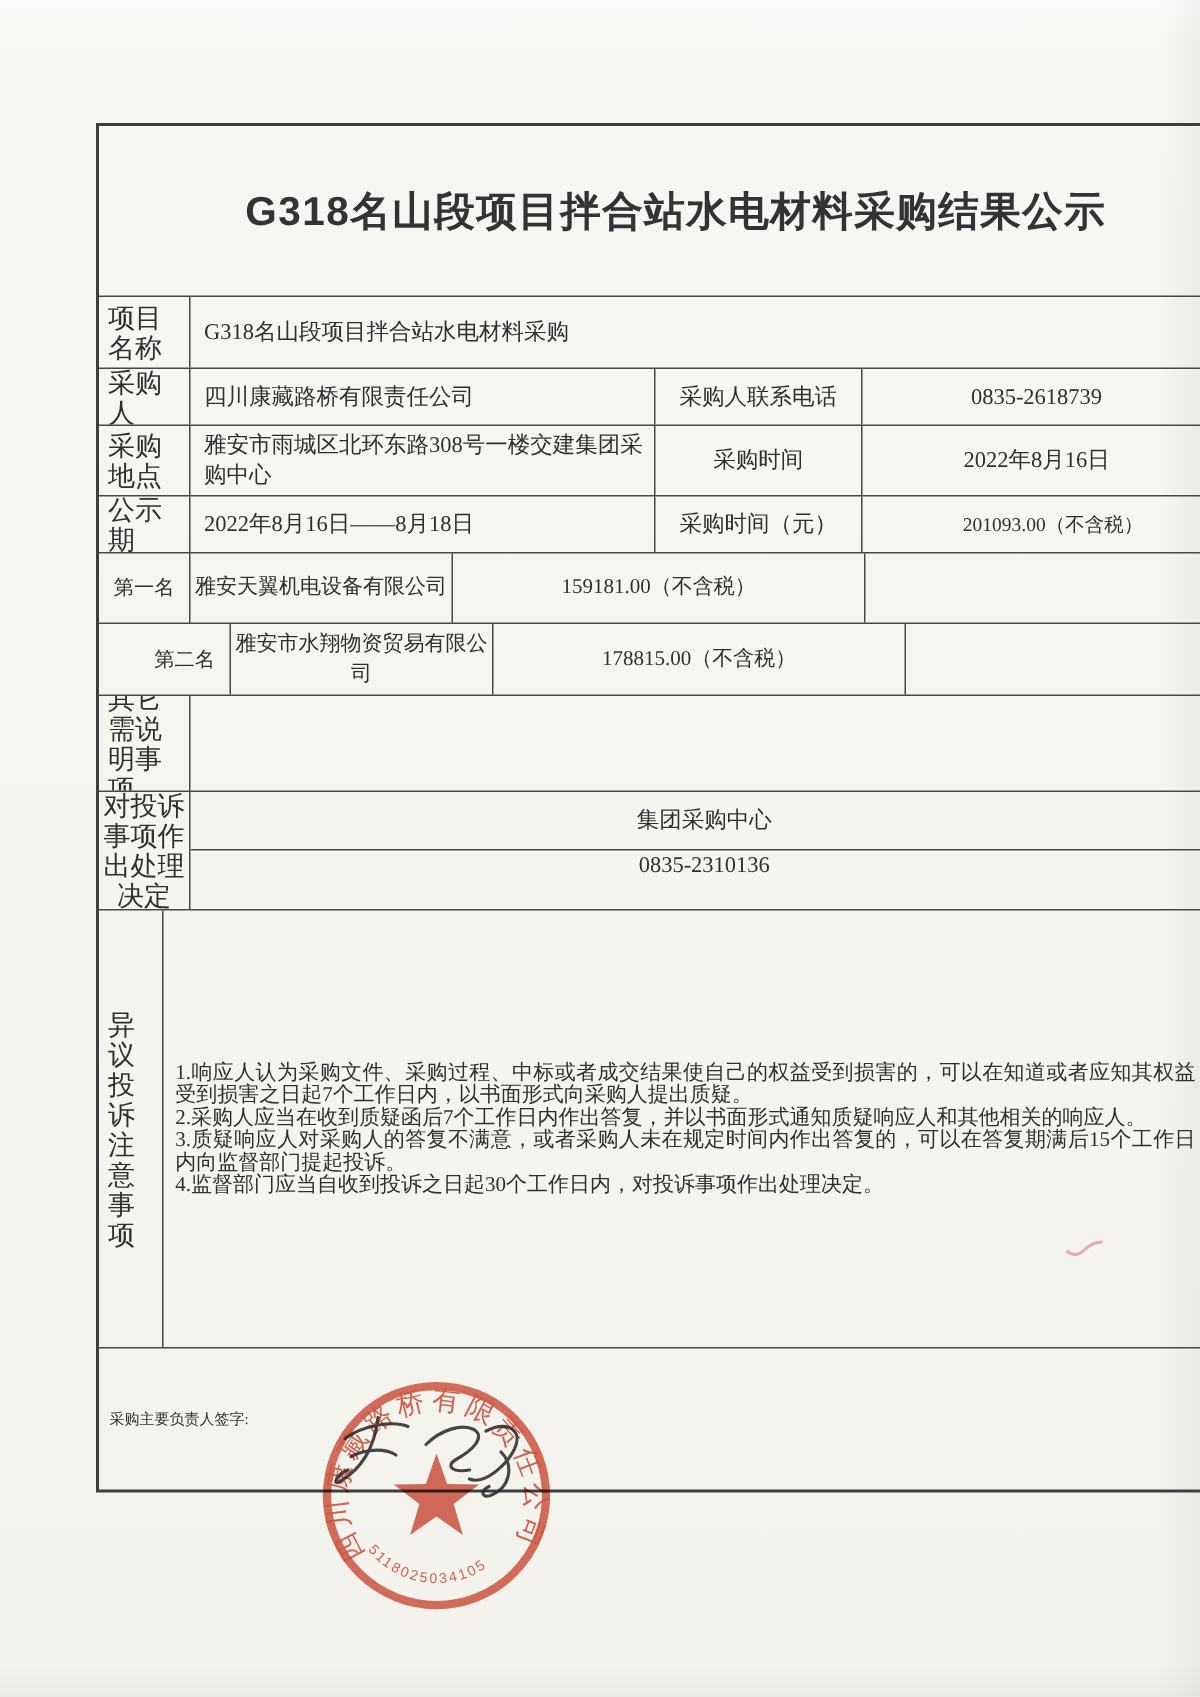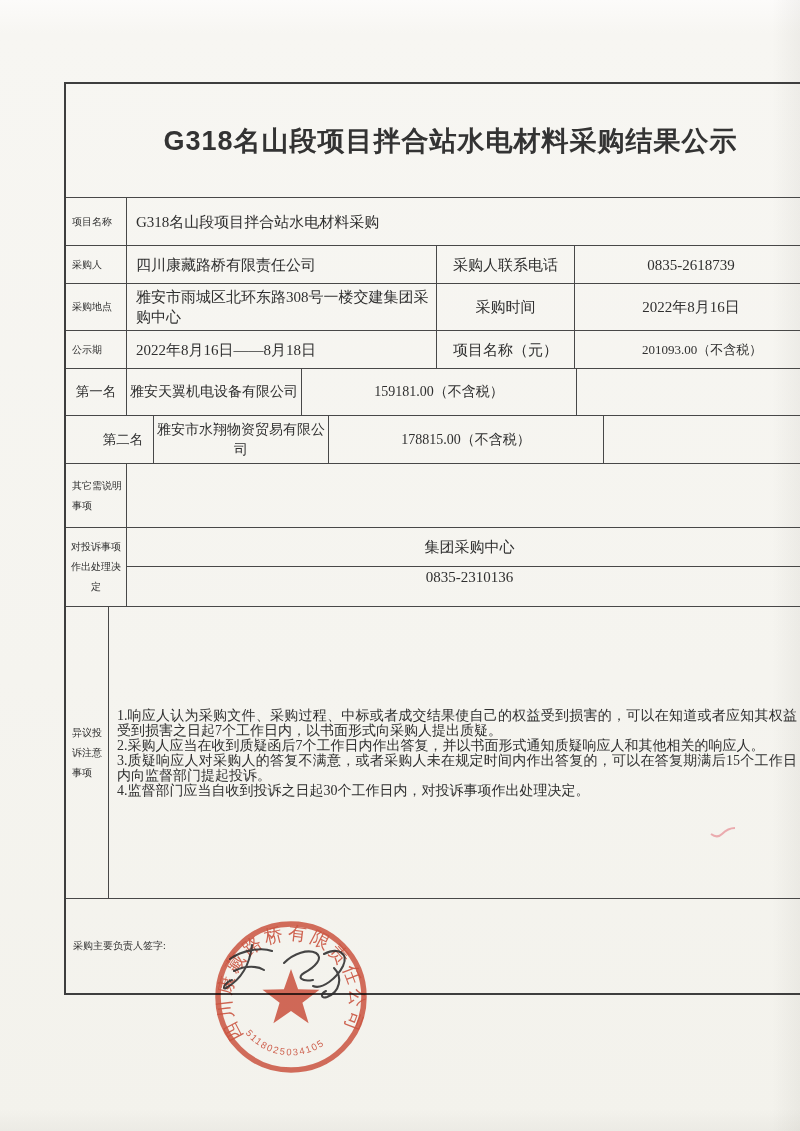--- a/index.html
+++ b/index.html
@@ -42,21 +42,21 @@
   .w-v2{width:138px;}
   .w-flex{flex:1 1 auto;}
   .w-cname{width:175px;}
   .w-cprice{width:275px;}
 
   .title-cell{flex:1;justify-content:center;}
   .doc-title{
     font-family:"Liberation Sans",sans-serif;font-weight:bold;font-size:27px;
     letter-spacing:1px;color:#333;transform:translateX(14px);white-space:nowrap;
   }
-  .lbl{font-size:10px;line-height:20px;padding:2px 2px 2px 6px;word-break:break-all;}
+  .lbl{font-size:18px;line-height:20px;padding:2px 2px 2px 6px;word-break:break-all;}
   .lbl-ctr{text-align:center;padding:2px 1px;}
   .val{font-size:15px;padding-left:9px;padding-right:4px;line-height:20px;}
   .ctr{justify-content:center;text-align:center;padding-left:0;padding-right:0;}
   .small{font-size:13px;letter-spacing:0px;margin-left:22px;}
   .rank{font-size:13.5px;}
   .cand{font-size:14px;}
   .sub-col{flex:1 1 auto;display:flex;flex-direction:column;}
   .sub-row{box-sizing:border-box;display:flex;align-items:center;justify-content:center;}
   .sub-row-top{height:37.5px;}
   .sub-row-bot{flex:1 1 auto;border-top:1.5px solid #484848;}
@@ -97,21 +97,21 @@
     <div class="row h-location">
       <div class="cell w-label lbl">采购地点</div>
       <div class="cell w-v1 val">雅安市雨城区北环东路308号一楼交建集团采购中心</div>
       <div class="cell w-v2 val ctr">采购时间</div>
       <div class="cell w-flex val ctr">2022年8月16日</div>
     </div>
 
     <div class="row h-publicity">
       <div class="cell w-label lbl">公示期</div>
       <div class="cell w-v1 val">2022年8月16日——8月18日</div>
-      <div class="cell w-v2 val ctr">项目名称（元）</div>
+      <div class="cell w-v2 val ctr">采购时间（元）</div>
       <div class="cell w-flex val ctr small">201093.00（不含税）</div>
     </div>
 
 
     <div class="row h-c1">
       <div class="cell w-label val ctr rank">第一名</div>
       <div class="cell w-cname val ctr cand">雅安天翼机电设备有限公司</div>
       <div class="cell w-cprice val ctr cand">159181.00（不含税）</div>
       <div class="cell w-flex val ctr cand"></div>
     </div>

